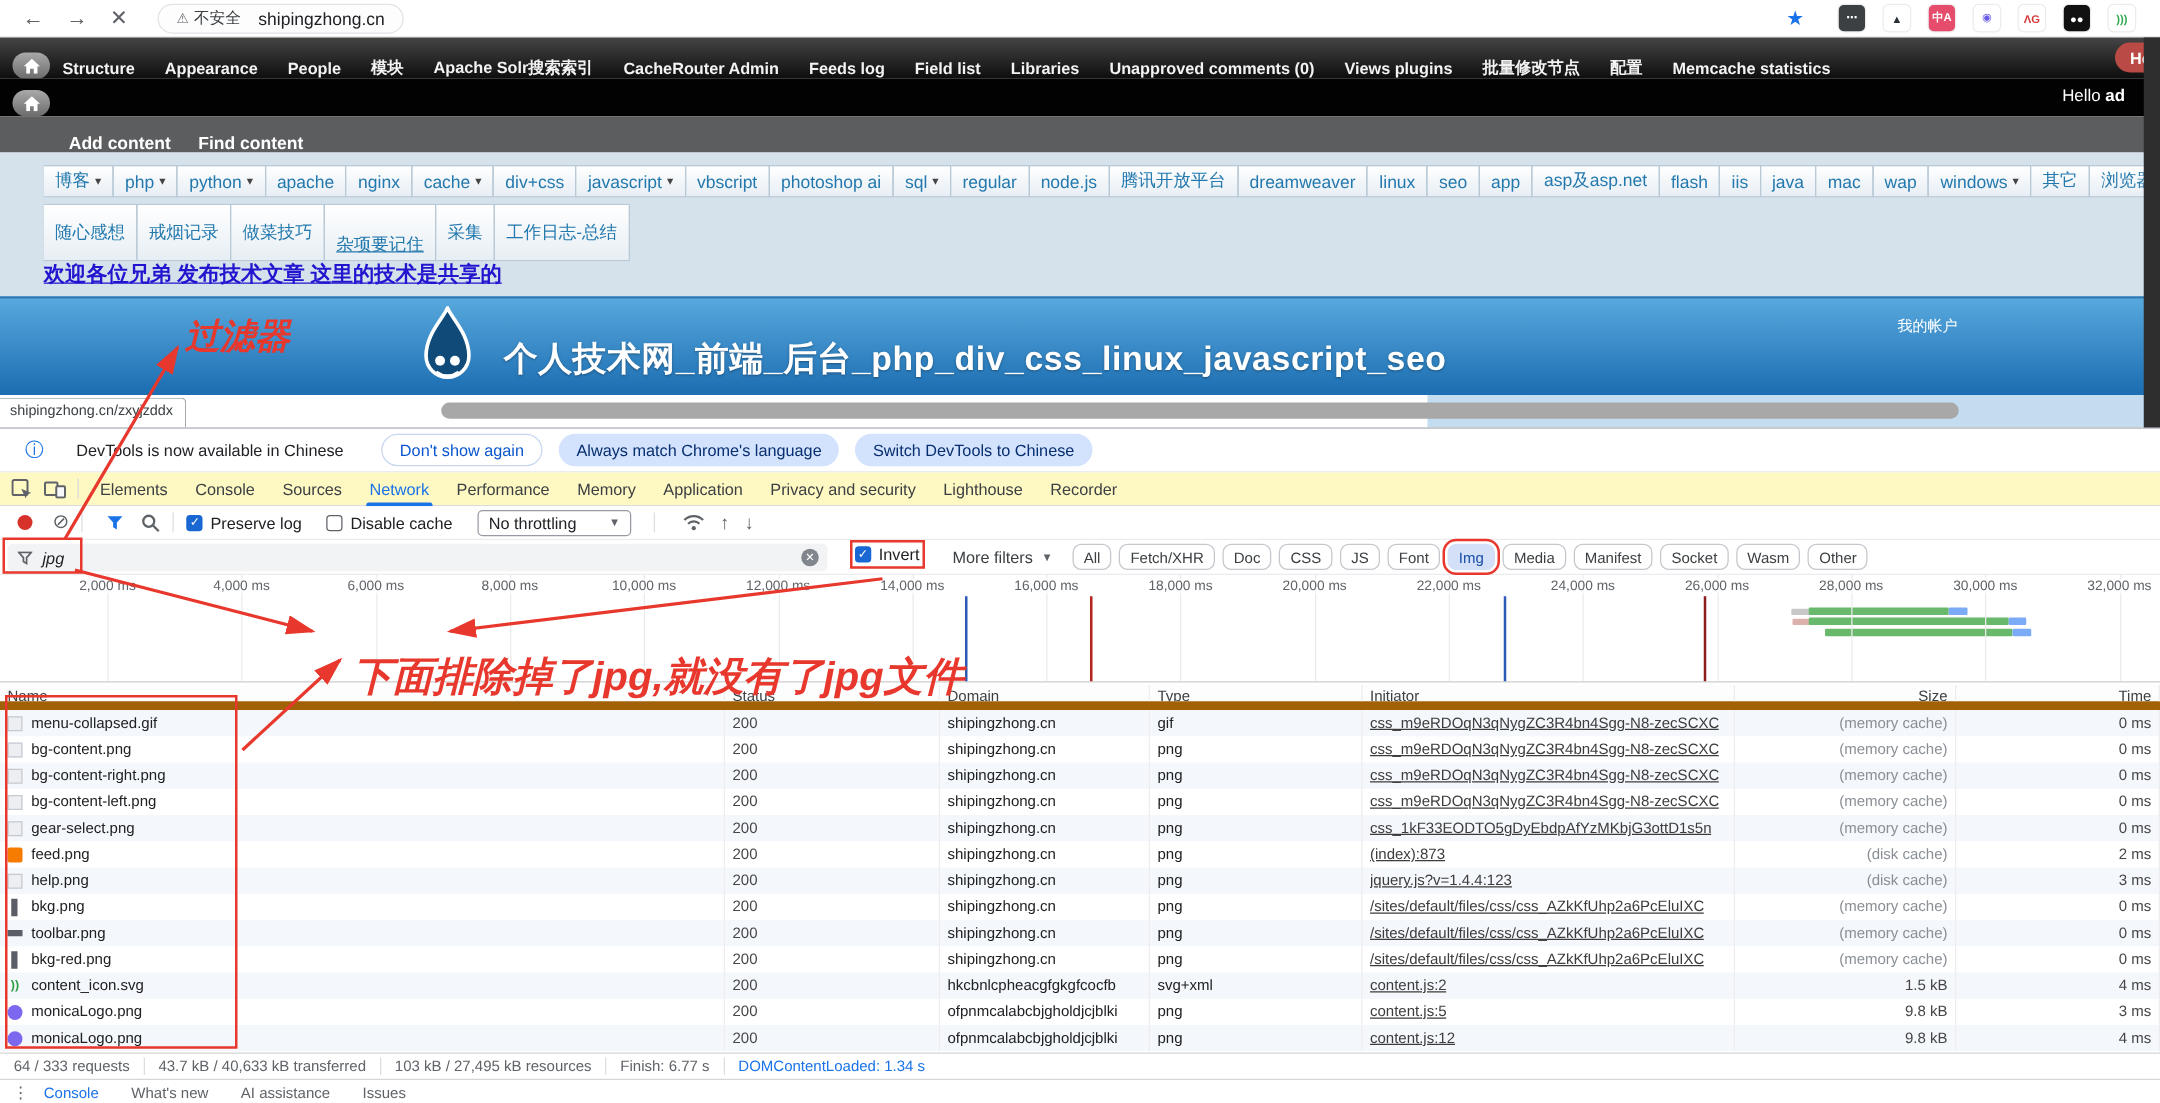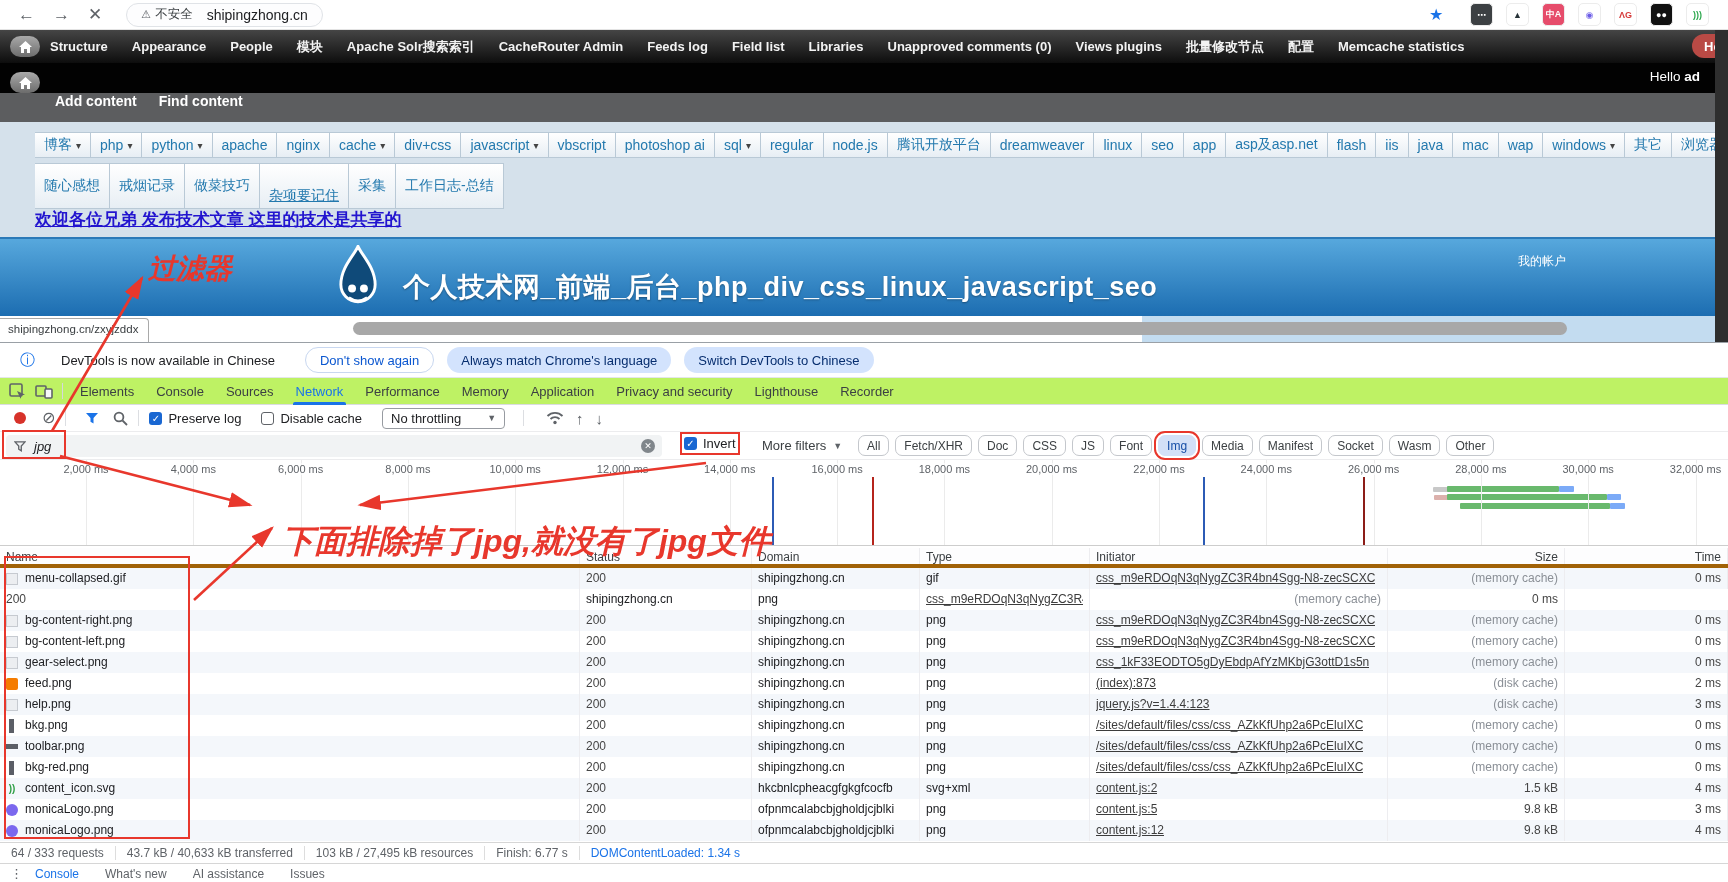--- a/index.html
+++ b/index.html
@@ -11,28 +11,28 @@
   .navbtn{color:#5f6368;font-size:17px;margin-left:18px;line-height:1;}
   .addr-pill{display:flex;align-items:center;height:24px;margin-left:24px;border:1px solid #e0e3e7;background:#fdfdfe;border-radius:13px;padding:0 14px;}
   .sec-warn{color:#3c4043;font-size:12.5px;display:flex;align-items:center;gap:4px;}
   .warn-tri{color:#5f6368;font-size:11px;}
   .url-text{color:#202124;font-size:14px;margin-left:14px;}
   .star{position:absolute;left:1429px;top:5px;color:#1a73e8;font-size:16px;}
   .ext-area{position:absolute;left:1470px;top:3px;display:flex;gap:13px;}
   .extico{width:23px;height:23px;border-radius:5px;display:inline-flex;align-items:center;justify-content:center;font-size:9px;font-weight:bold;border:1px solid #ececec;overflow:hidden;white-space:nowrap;}
 
   
-  .admin-bar{position:absolute;left:0;top:30px;width:1728px;height:33px;background:linear-gradient(#454545,#0d0d0d);display:flex;align-items:center;color:#fff;}
+  .admin-bar{position:absolute;left:0;top:30px;width:1728px;height:33px;background:linear-gradient(#454545,#0d0d0d);display:flex;align-items:flex-end;color:#fff;}
   .home-pill{width:30px;height:21px;border-radius:11px;background:linear-gradient(#a9a9a9,#6c6c6c);display:inline-flex;align-items:center;justify-content:center;margin:0 10px;flex:none;}
   .adm-item{color:#f3f3f3;font-size:13px;font-weight:bold;margin-right:24px;white-space:nowrap;}
   .hello-badge{position:absolute;right:-8px;top:4px;height:24px;min-width:44px;background:#b94a45;border-radius:12px;color:#fff;font-size:13px;font-weight:bold;display:flex;align-items:center;padding-left:12px;overflow:hidden;}
   .user-bar{position:absolute;left:0;top:63px;width:1728px;height:30px;background:#020202;display:flex;align-items:flex-end;color:#fff;}
   .greeting{position:absolute;right:28px;top:6px;font-size:13.5px;color:#fff;}
   .greeting b{font-weight:bold;}
-  .shortcut-bar{position:absolute;left:0;top:93px;width:1728px;height:29px;background:#5c5d5f;display:flex;align-items:flex-start;}
+  .shortcut-bar{position:absolute;left:0;top:93px;width:1728px;height:29px;background:#5c5d5f;display:flex;align-items:flex-end;}
   .shortcut{color:#fff;font-weight:bold;font-size:14px;margin-left:22px;}
   .shortcut:first-child{margin-left:55px;}
 
   
   .page-area{position:absolute;left:0;top:122px;width:1728px;height:194px;background:#d5e1eb;}
   .tags{position:absolute;left:35px;display:flex;white-space:nowrap;overflow:hidden;max-width:1680px;}
   .tag{border:1px solid #b9c9d6;margin-left:-1px;background:linear-gradient(#ffffff,#e7eef4);padding:3px 9px;color:#2379ae;font-size:14px;display:inline-flex;align-items:center;gap:4px;}
   .tag .caret{color:#444;font-size:10px;}
   .welcome{position:absolute;left:35px;top:86px;color:#2214cf;font-weight:bold;font-size:17px;text-decoration:underline;}
   .site-header{position:absolute;left:0;top:115px;width:1728px;height:79px;background:linear-gradient(#57a8dd,#1c6db1);border-top:2px solid #2b7ab8;}
@@ -47,21 +47,21 @@
   .status-bubble{position:absolute;left:0;top:2px;height:24px;background:#fff;border:1px solid #a9a9a9;border-left:none;border-bottom:none;border-radius:0 4px 0 0;padding:4px 10px 0 8px;font-size:11.5px;color:#3c4043;}
 
   
   .devtools{position:absolute;left:0;top:342px;width:1728px;height:540px;background:#fff;border-top:1px solid #9aa0a6;}
   .infobar{position:absolute;left:0;top:0;width:1728px;height:35px;background:#fff;border-bottom:1px solid #e4e6e9;display:flex;align-items:center;}
   .info-ic{color:#1a73e8;font-size:15px;margin-left:20px;}
   .info-msg{color:#202124;font-size:13px;margin-left:26px;}
   .pill-btn{height:26px;border-radius:13px;font-size:13px;display:inline-flex;align-items:center;padding:0 14px;white-space:nowrap;}
   .pill-outline{border:1px solid #c8d7f0;color:#0b57d0;background:#fff;margin-left:30px;}
   .pill-tonal{background:#d3e3fd;color:#072e6f;margin-left:13px;}
-  .tabsbar{position:absolute;left:0;top:35px;width:1728px;height:27px;background:#bef264;border-bottom:1px solid #dadce0;display:flex;align-items:center;}
+  .tabsbar{position:absolute;left:0;top:35px;width:1728px;height:27px;background:#fef9c3;border-bottom:1px solid #dadce0;display:flex;align-items:center;}
   .tb-ic{margin-left:9px;display:inline-flex;}
   .tb-sep{width:1px;height:16px;background:#d5d8dc;margin:0 6px 0 9px;}
   .dtab{color:#3c4043;font-size:13px;padding:0 11px;height:27px;display:inline-flex;align-items:center;position:relative;white-space:nowrap;}
   .dtab.active{color:#1a73e8;}
   .dtab.active::after{content:"";position:absolute;left:8px;right:8px;bottom:0;height:3px;background:#1a73e8;border-radius:2px 2px 0 0;}
   .nettoolbar{position:absolute;left:0;top:62px;width:1728px;height:27px;background:#fff;border-bottom:1px solid #ececee;display:flex;align-items:center;font-size:13px;color:#202124;}
   .rec-dot{width:12px;height:12px;border-radius:50%;background:#d7322a;margin-left:14px;}
   .clear-ic{color:#5f6368;font-size:16px;margin-left:16px;line-height:1;}
   .vsep{width:1px;height:16px;background:#dcdee2;margin:0 10px;}
   .chk{width:13px;height:13px;border-radius:3px;display:inline-flex;align-items:center;justify-content:center;margin-right:6px;flex:none;}
@@ -82,21 +82,21 @@
   .chip{border:1px solid #c4c7cc;border-radius:7px;height:21px;display:inline-flex;align-items:center;padding:0 8px;font-size:12px;color:#3c4043;background:#fff;white-space:nowrap;}
   .chip.active{background:#d3e0f7;border-color:#d3e0f7;color:#174ea6;}
   .annbox{outline:2.5px solid #e8372c;outline-offset:2px;}
 
   .overview{position:absolute;left:0;top:117px;width:1728px;height:86px;background:#fff;border-bottom:1px solid #cdcdcd;}
   .ovgrid{position:absolute;top:0;bottom:0;width:1px;background:#ebebeb;}
   .ovtick{position:absolute;top:3px;transform:translateX(-50%);font-size:11px;color:#5f6368;background:rgba(255,255,255,.6);padding:0 2px;white-space:nowrap;}
   .evline{position:absolute;top:17px;bottom:0;width:2px;}
   .wbar{position:absolute;height:6px;border-radius:1px;}
 
-  .thead{position:absolute;left:0;top:205px;width:1728px;height:20px;display:grid;grid-template-columns:580px 172px 168px 170px 298px 177px 163px;border-bottom:4px solid #a16207;background:#fdfdfe;}
+  .thead{position:absolute;left:0;top:205px;width:1728px;height:20px;display:grid;grid-template-columns:580px 172px 168px 170px 298px 177px 163px;border-bottom:7px solid #a16207;background:#fdfdfe;}
   .hcell{font-size:12px;color:#3c4043;line-height:19px;padding:0 6px;border-right:1px solid #ededf0;overflow:hidden;white-space:nowrap;}
   .rows{position:absolute;left:0;top:225px;width:1728px;}
   .trow{display:grid;grid-template-columns:580px 172px 168px 170px 298px 177px 163px;height:21px;}
   .trow:nth-child(odd){background:#f4f7fb;}
   .cell{font-size:12px;color:#202124;line-height:21px;padding:0 6px;border-right:1px solid #ededf0;overflow:hidden;white-space:nowrap;display:flex;align-items:center;}
   .cell.c1{color:#454545;}
   .cell.c5,.cell.c6{justify-content:flex-end;text-align:right;color:#454545;}
   .cell.dim{color:#8a8f96;}
   .initlink{text-decoration:underline;color:#3c3c3c;overflow:hidden;white-space:nowrap;}
   .ic{width:12px;height:12px;margin-right:7px;flex:none;display:inline-flex;align-items:center;justify-content:center;}
@@ -500,20 +500,24 @@
           <div class="cell c1">200</div>
           <div class="cell c2">shipingzhong.cn</div>
           <div class="cell c3">gif</div>
           <div class="cell c4">
             <span class="initlink">css_m9eRDOqN3qNygZC3R4bn4Sgg-N8-zecSCXC</span>
           </div>
           <div class="cell c5 dim">(memory cache)</div>
           <div class="cell c6">0 ms</div>
         </div>
         <div class="trow">
+          <div class="cell c0">
+            <span class="ic ic-image"></span>
+            <span class="fname">bg-content.png</span>
+          </div>
           <div class="cell c1">200</div>
           <div class="cell c2">shipingzhong.cn</div>
           <div class="cell c3">png</div>
           <div class="cell c4">
             <span class="initlink">css_m9eRDOqN3qNygZC3R4bn4Sgg-N8-zecSCXC</span>
           </div>
           <div class="cell c5 dim">(memory cache)</div>
           <div class="cell c6">0 ms</div>
         </div>
         <div class="trow">

